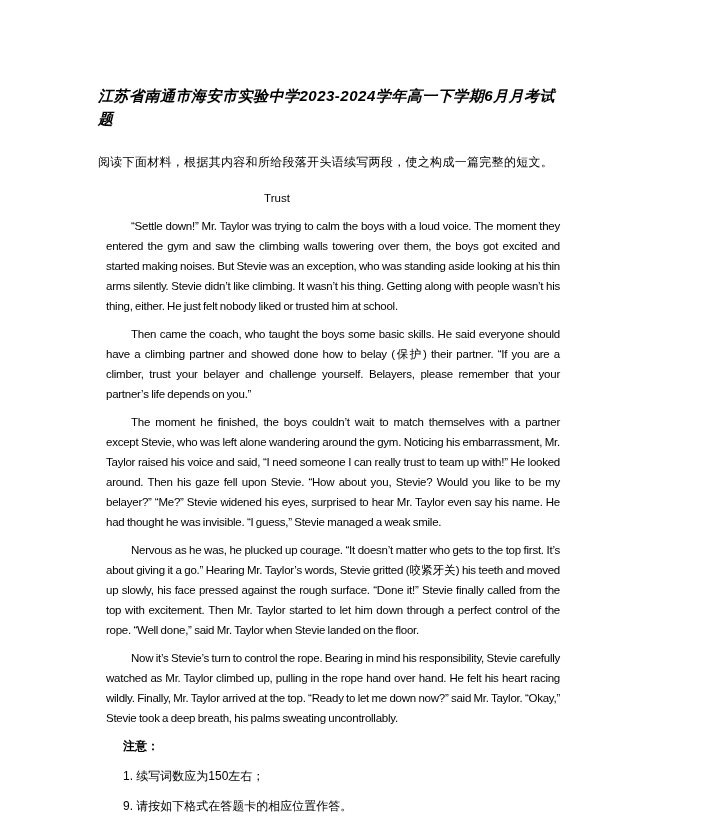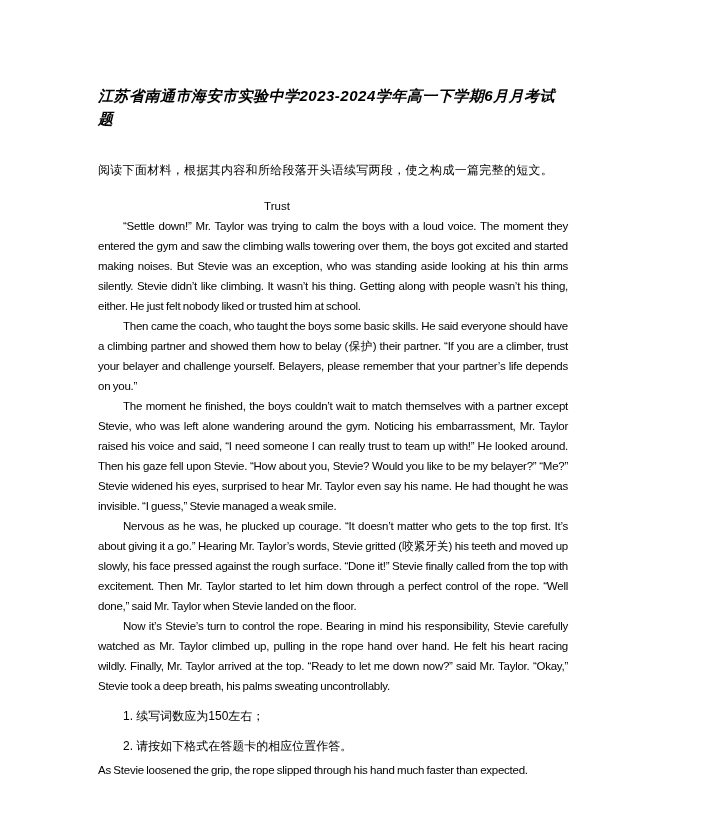--- a/index.html
+++ b/index.html
@@ -22,34 +22,34 @@
   .doc-title {
     font-size: 15px;
     line-height: 23px;
     font-weight: bold;
     font-style: italic;
     letter-spacing: 0.5px;
     color: #000000;
   }
   .doc-title .t-line { display: block; }
   .instruction {
-    margin-top: 30px;
+    margin-top: 22px;
     font-size: 12px;
     line-height: 20px;
     letter-spacing: 0.3px;
   }
   .passage-title {
     margin-top: 16px;
     font-size: 11.5px;
     line-height: 20px;
     text-align: center;
     padding-right: 112px; 
   }
   .body-text p {
-    margin: 0;
+    margin: 8px;
     font-size: 11.5px;
     line-height: 20px;
     text-align: justify;
     text-indent: 25px;
     letter-spacing: -0.25px;
     word-spacing: -0.5px;
   }
   .notes {
     font-size: 12px;
     line-height: 20px;
@@ -78,26 +78,27 @@
   <div class="doc-title">
     <span class="t-line">江苏省南通市海安市实验中学2023-2024学年高一下学期6月月考试题</span>
   </div>
 
   <div class="instruction">阅读下面材料，根据其内容和所给段落开头语续写两段，使之构成一篇完整的短文。</div>
 
   <div class="passage-title">Trust</div>
 
   <div class="body-text">
     <p>“Settle down!” Mr. Taylor was trying to calm the boys with a loud voice. The moment they entered the gym and saw the climbing walls towering over them, the boys got excited and started making noises. But Stevie was an exception, who was standing aside looking at his thin arms silently. Stevie didn’t like climbing. It wasn’t his thing. Getting along with people wasn’t his thing, either. He just felt nobody liked or trusted him at school.</p>
-    <p>Then came the coach, who taught the boys some basic skills. He said everyone should have a climbing partner and showed them how to belay (保护) their partner. “If you are a climber, trust your belayer and challenge yourself. Belayers, please remember that your partner’s life depends on you.”</p>
+    <p>Then came the coach, who taught the boys some basic skills. He said everyone should have a climbing partner and showed done how to belay (保护) their partner. “If you are a climber, trust your belayer and challenge yourself. Belayers, please remember that your partner’s life depends on you.”</p>
     <p>The moment he finished, the boys couldn’t wait to match themselves with a partner except Stevie, who was left alone wandering around the gym. Noticing his embarrassment, Mr. Taylor raised his voice and said, “I need someone I can really trust to team up with!” He looked around. Then his gaze fell upon Stevie. “How about you, Stevie? Would you like to be my belayer?” “Me?” Stevie widened his eyes, surprised to hear Mr. Taylor even say his name. He had thought he was invisible. “I guess,” Stevie managed a weak smile.</p>
     <p>Nervous as he was, he plucked up courage. “It doesn’t matter who gets to the top first. It’s about giving it a go.” Hearing Mr. Taylor’s words, Stevie gritted (咬紧牙关) his teeth and moved up slowly, his face pressed against the rough surface. “Done it!” Stevie finally called from the top with excitement. Then Mr. Taylor started to let him down through a perfect control of the rope. “Well done,” said Mr. Taylor when Stevie landed on the floor.</p>
     <p>Now it’s Stevie’s turn to control the rope. Bearing in mind his responsibility, Stevie carefully watched as Mr. Taylor climbed up, pulling in the rope hand over hand. He felt his heart racing wildly. Finally, Mr. Taylor arrived at the top. “Ready to let me down now?” said Mr. Taylor. “Okay,” Stevie took a deep breath, his palms sweating uncontrollably.</p>
   </div>
 
   <div class="notes">
+    <div class="notes-heading">注意：</div>
     <div class="note-item">1. 续写词数应为150左右；</div>
-    <div class="note-item">2. 请按如下格式在答题卡的相应位置作答。</div>
+    <div class="note-item">9. 请按如下格式在答题卡的相应位置作答。</div>
   </div>
 
   <div class="continuation">As Stevie loosened the grip, the rope slipped through his hand much faster than expected.</div>
 
 </div>
 
 </body></html>

